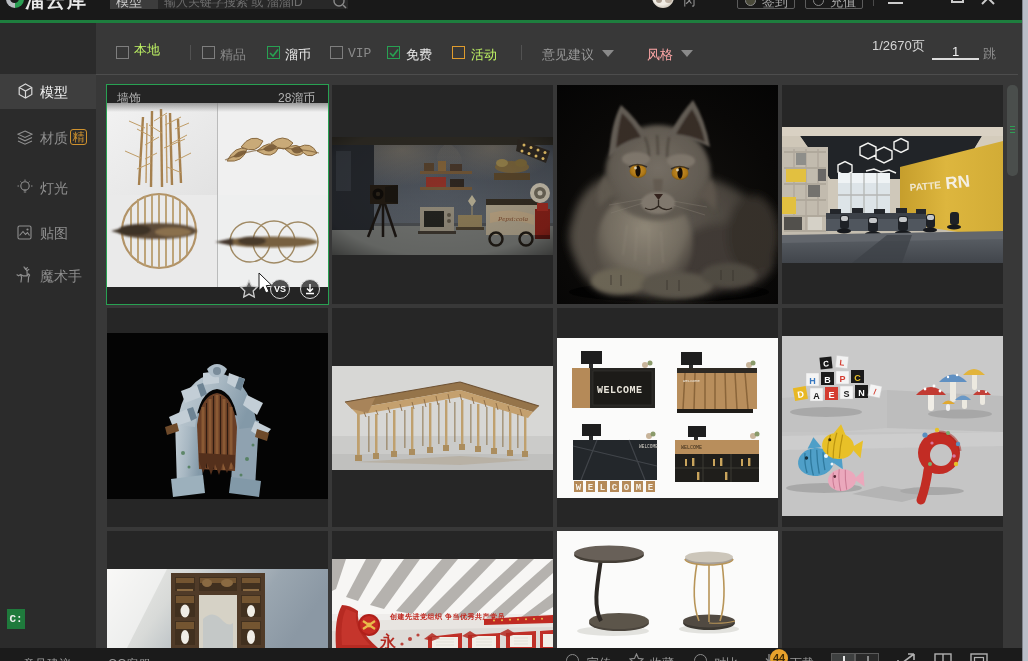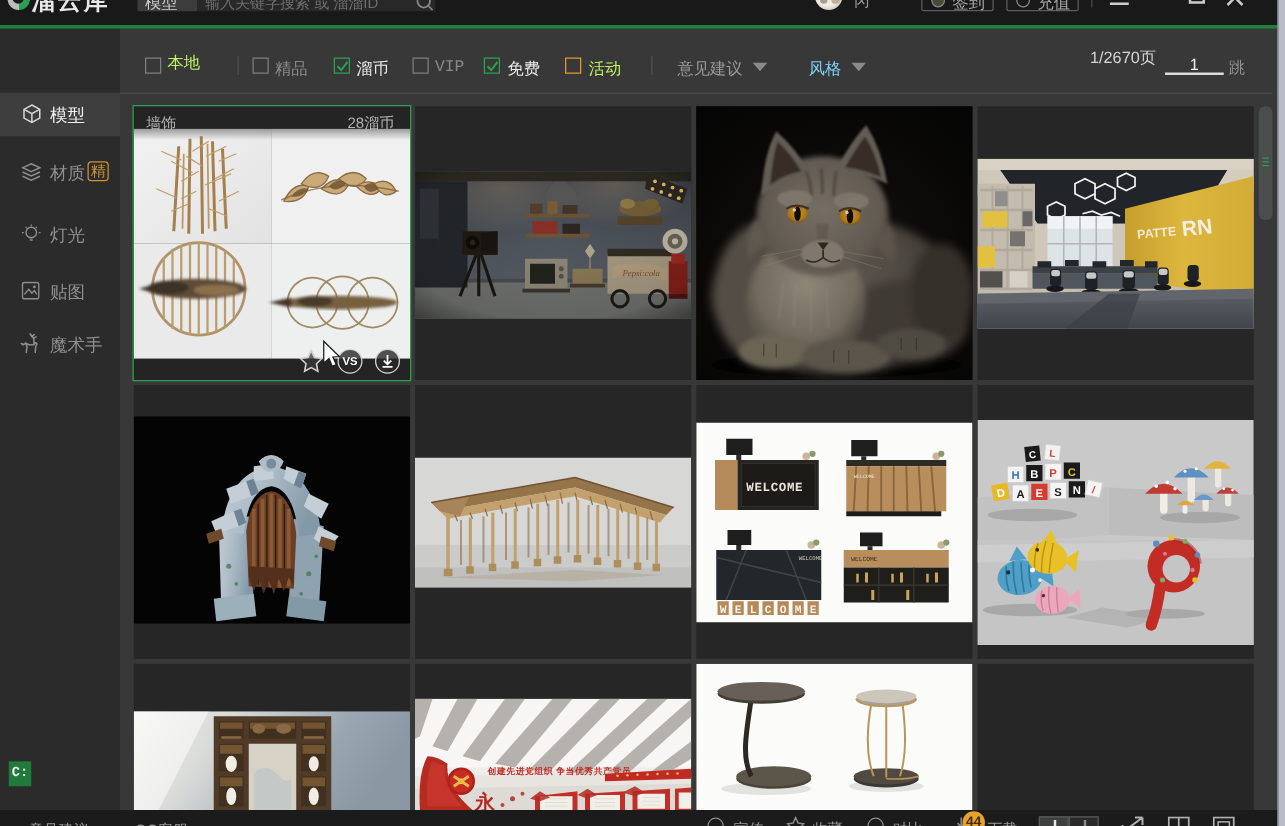--- a/index.html
+++ b/index.html
@@ -110,21 +110,21 @@
         <path d="M2 6 L5 9 L10 2.5" fill="none" stroke="#28a152" stroke-width="1.6"></path>
       </svg>
   <div class="abs" style="left:406px;top:46px;color:#e8e8e8">免费</div>
   <div class="abs" style="left:452px;top:46px;width:13px;height:13px;border:1px solid #df9b2d"></div>
   <div class="abs" style="left:471px;top:46px;color:#bef264">活动</div>
   <div class="abs" style="left:521px;top:45px;width:1px;height:15px;background:#525252"></div>
   <div class="abs" style="left:542px;top:46px;color:#9a9a9a">意见建议</div>
   <svg class="abs" style="left:602px;top:50px" width="12" height="8" viewBox="0 0 12 8">
         <path d="M0 0 L12 0 L6 7 Z" fill="#8a8a8a"></path>
       </svg>
-  <div class="abs" style="left:647px;top:46px;color:#7dd3fc">风格</div>
+  <div class="abs" style="left:647px;top:46px;color:#fca5a5">风格</div>
   <svg class="abs" style="left:681px;top:50px" width="12" height="8" viewBox="0 0 12 8">
         <path d="M0 0 L12 0 L6 7 Z" fill="#8a8a8a"></path>
       </svg>
   <div class="abs" style="left:872px;top:37px;color:#d5d5d5">1/2670页</div>
   <div class="abs" style="left:932px;top:58px;width:47px;height:1.5px;background:#dcdcdc"></div>
   <div class="abs" style="left:932px;top:44px;width:47px;color:#f0f0f0;text-align:center">1</div>
   <div class="abs" style="left:983px;top:45px;color:#8f8f8f">跳</div>
 </div>
 
 <div class="abs" style="left:107px;top:85px;width:221px;height:219px;background:#242424"></div>

